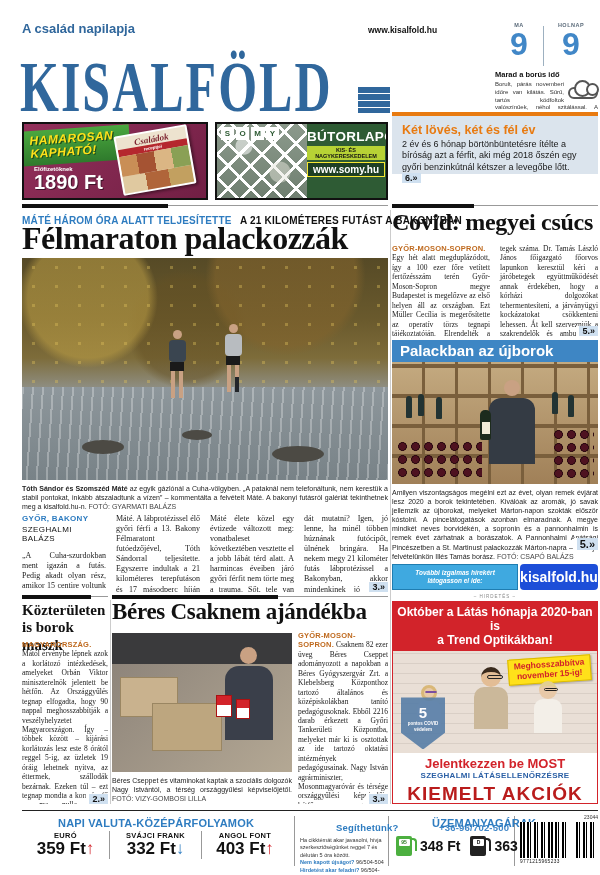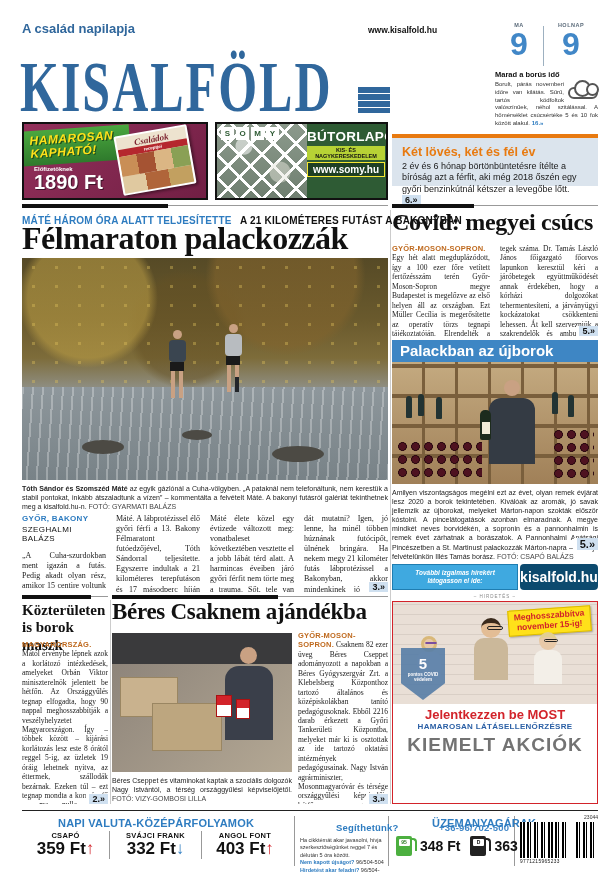--- a/index.html
+++ b/index.html
@@ -125,39 +125,39 @@
      background-image:radial-gradient(circle, #4e1220 0 3.2px, #2e0a12 3.2px 4.2px, transparent 4.6px);
      background-size:13px 13px; }
   .bottle { position:absolute; width:6px; height:22px; background:#233; border-radius:3px 3px 1px 1px; }
   .wineman-torso { position:absolute; width:46px; height:66px; background:#343b44; border-radius:12px 12px 0 0; }
   .wbottle { position:absolute; width:11px; height:30px; background:#1d2b1d; border-radius:5px 5px 2px 2px; }
   .wlabel2 { position:absolute; left:1.5px; top:12px; width:8px; height:12px; background:#f2ecd8; }
 
   
   .banner-blue { background:#3fa9e0; border:1px solid #1f7db1; color:#fff; font:700 6.5px/1.3 "Liberation Sans", sans-serif;
                  font-style:italic; text-align:center; display:flex; flex-direction:column; justify-content:center; }
-  .banner-orange { background:#0c4a6e; border-radius:4px; color:#fff; font:800 14px/26px "Liberation Sans", sans-serif; text-align:center; }
+  .banner-orange { background:#1d4ed8; border-radius:4px; color:#fff; font:800 14px/26px "Liberation Sans", sans-serif; text-align:center; }
   .hird { font:400 4.5px "Liberation Sans", sans-serif; color:#888; letter-spacing:1px; text-align:center; }
 
   
   .optika { border:1px solid #d2232a; background:#fff; overflow:hidden; }
   .opt-head { background:#d2232a; color:#fff; font:800 12px/1.15 "Liberation Sans", sans-serif; text-align:center; padding:4px 2px; }
   .opt-photo { position:relative; height:102px;
      background:repeating-linear-gradient(0deg,#e9dfd6 0 9px,#d9cfc6 9px 10px); }
   .opt-badge { position:absolute; right:6px; top:6px; background:#ffe11a; border:1px solid #d9b800;
                transform:rotate(-4deg); padding:2px 5px; text-align:center;
                font:800 8.5px/1.15 "Liberation Sans", sans-serif; color:#d2232a; box-shadow:1px 1px 2px rgba(0,0,0,.3); }
   .person { position:absolute; }
   .opt-shield { position:absolute; left:8px; bottom:4px; width:44px; height:52px; background:#5a7fa8; opacity:.92;
                 clip-path:polygon(0 0,100% 0,100% 68%,50% 100%,0 68%); color:#fff; text-align:center; }
   .shield-num { font:800 15px/1 "Liberation Sans", sans-serif; margin-top:8px; }
   .shield-txt { font:700 4.5px/1.2 "Liberation Sans", sans-serif; padding:1px 5px; }
   .opt-cta1 { color:#d2232a; font:800 13px "Liberation Sans", sans-serif; text-align:center; margin-top:3px; }
   .opt-cta2 { color:#2a5fa5; font:800 8px "Liberation Sans", sans-serif; text-align:center; letter-spacing:.3px; }
-  .opt-promo { color:#737373; font:800 19px/1 "Liberation Sans", sans-serif; text-align:center; letter-spacing:1px; margin-top:4px; }
+  .opt-promo { color:#b91c1c; font:800 19px/1 "Liberation Sans", sans-serif; text-align:center; letter-spacing:1px; margin-top:4px; }
 
   
   .scene-beres { background:
      linear-gradient(#3a3a3c 0 22%, transparent 22%),
      radial-gradient(circle at 75% 40%, rgba(255,255,255,.25) 0 18px, transparent 20px),
      linear-gradient(135deg,#8a8178,#b4a894); }
   .bbox { position:absolute; background:#c9b28e; border:1px solid #9a8662; }
   .suit { position:absolute; width:48px; height:74px; background:#3a3f4a; border-radius:14px 14px 0 0; }
   .redpack { position:absolute; background:linear-gradient(#d2232a 0 45%, #fff 45%); border:1px solid #a11; }
 
@@ -239,21 +239,21 @@
       <span class="tile">Y</span>
     </div>
     <div class="abs" style="left:90px;top:6px;width:78px">
       <div class="somy-main">BÚTORLAPOK</div>
       <div class="somy-bar">KIS- ÉS NAGYKERESKEDELEM</div>
       <div class="somy-web">www.somy.hu</div>
 
     </div>
   </div>
 
-  <div class="abs teaser" style="left:392px;top:134px;width:206px;height:52px">
+  <div class="abs teaser" style="left:392px;top:112px;width:206px;height:62px">
     <div class="teaser-title">Két lövés, két és fél év</div>
     <div class="teaser-text">
       <span>2 év és 6 hónap börtönbüntetésre ítélte a bíróság azt a férfit, aki még 2018 őszén egy győri benzinkútnál kétszer a levegőbe lőtt.</span>
       <span class="pref">6.»</span>
     </div>
   </div>
 
   <div class="abs rule" style="left:22px;top:205px;width:366px"></div>
   <div class="abs rule" style="left:392px;top:205px;width:206px"></div>
   <div class="abs vrule" style="left:390px;top:210px;height:594px"></div>
@@ -348,20 +348,24 @@
   </div>
 
   <div class="abs banner-blue" style="left:392px;top:564px;width:126px;height:26px">
     <span>További izgalmas hírekért</span>
     <span>látogasson el ide:</span>
   </div>
   <div class="abs banner-orange" style="left:520px;top:564px;width:78px;height:26px">kisalfold.hu</div>
   <div class="abs hird" style="left:392px;top:594px;width:206px">– HIRDETÉS –</div>
 
   <div class="abs optika" style="left:392px;top:601px;width:206px;height:203px">
+    <div class="opt-head">
+      <div>Október a Látás hónapja 2020-ban is</div>
+      <div>a Trend Optikákban!</div>
+    </div>
     <div class="opt-photo">
       <div class="opt-badge">
         <div>Meghosszabbítva</div>
         <div>november 15-ig!</div>
       </div>
       <div class="person" style="left:28px;top:34px">
         <div style="width:16px;height:16px;border-radius:50%;background:#e8c9a8;border:3px solid #d9b878"></div>
         <div style="width:4px;height:2px;margin:-10px auto 8px;border:1px solid #7a4fa0;border-radius:1px;width:12px"></div>
         <div style="width:24px;height:28px;background:#e8e0f0;border-radius:8px 8px 0 0;margin-left:-4px"></div>
       </div>
@@ -374,21 +378,21 @@
         <div style="width:18px;height:18px;border-radius:50%;background:#e8c9a8;border-top:5px solid #e2cf92"></div>
         <div style="width:14px;height:3px;margin:-11px auto 8px;border:1px solid #222;border-radius:2px"></div>
         <div style="width:28px;height:34px;background:#f3efe8;border-radius:9px 9px 0 0;margin-left:-5px"></div>
       </div>
       <div class="opt-shield">
         <div class="shield-num">5</div>
         <div class="shield-txt">pontos COVID védelem</div>
       </div>
     </div>
     <div class="opt-cta1">Jelentkezzen be MOST</div>
-    <div class="opt-cta2">HAMAROSAN LÁTÁSELLENŐRZÉSRE</div>
+    <div class="opt-cta2">SZEGHALMI LÁTÁSELLENŐRZÉSRE</div>
     <div class="opt-promo">KIEMELT AKCIÓK</div>
 
   </div>
 
   <div class="abs h3" style="left:22px;top:602px;width:86px">Közterületen is borok maszk</div>
   <div class="abs" style="left:22px;top:640px;width:86px;height:164px;overflow:hidden;position:absolute">
     <div class="body-text">
       <span class="loctag">MAGYARORSZÁG.</span>
       <span>Mától érvénybe lépnek azok a korlátozó intézkedések, amelyeket Orbán Viktor miniszterelnök jelentett be hétfőn. Az Országgyűlés tegnap elfogadta, hogy 90 nappal meghosszabbítják a veszélyhelyzetet Magyarországon. Így – többek között – kijárási korlátozás lesz este 8 órától reggel 5-ig, az üzletek 19 óráig lehetnek nyitva, az éttermek, szállodák bezárnak. Ezeken túl – ezt tegnap mondta a kormányfő – ma nulla órától közterületeken is kötelező lesz a maszk viselése. Azt is hozzátette: úgy látja, most 50 százalék az esély arra, hogy az egészségügy kibírja. Hazánkban már közel 120 ezerre nőtt az igazolt fertőzöttek száma.</span>
     </div>
@@ -417,21 +421,21 @@
   </div>
 
   <div class="abs" style="left:22px;top:810px;width:576px;border-top:1px solid #222"></div>
   <div class="abs vrule" style="left:294px;top:816px;height:50px;background:#999"></div>
   <div class="abs vrule" style="left:388px;top:816px;height:50px;background:#999"></div>
   <div class="abs vrule" style="left:514px;top:816px;height:50px;background:#999"></div>
 
   <div class="abs f-title" style="left:22px;top:817px">NAPI VALUTA-KÖZÉPÁRFOLYAMOK</div>
   <div class="abs" style="left:22px;top:831px;width:266px;display:flex">
     <div class="cur-cell" style="width:88px;border-right:1px solid #999">
-      <div class="cur-label">CSAPÓ</div>
+      <div class="cur-label">EURÓ</div>
       <div class="cur-value">
         <span>359 Ft</span><span class="arrow-up">↑</span>
       </div>
     </div>
     <div class="cur-cell" style="width:92px;border-right:1px solid #999">
       <div class="cur-label">SVÁJCI FRANK</div>
       <div class="cur-value">
         <span>332 Ft</span><span class="arrow-down">↓</span>
       </div>
     </div>

